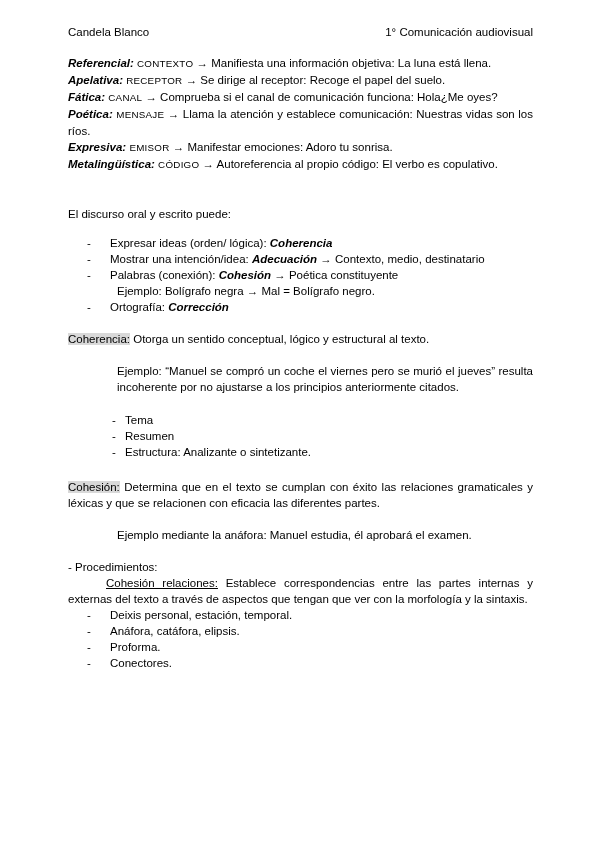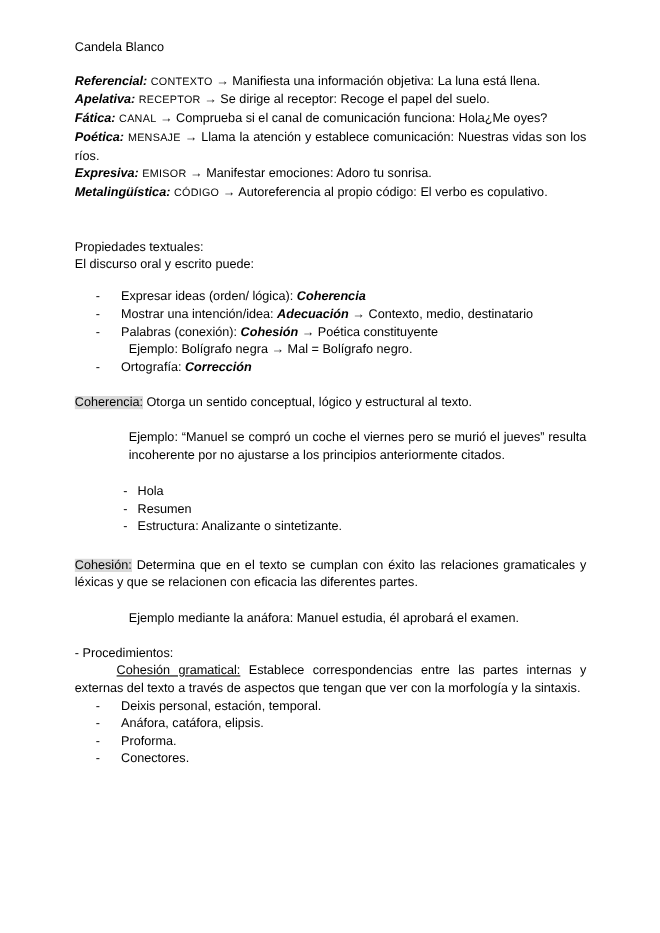--- a/index.html
+++ b/index.html
@@ -3,21 +3,21 @@
 <meta charset="utf-8">
 <style>
   html, body { margin: 0; padding: 0; background: #ffffff; }
   body {
     width: 600px; height: 848px; overflow: hidden;
     color: #000000;
     font-family: "Liberation Sans", sans-serif;
     font-size: 11.5px; line-height: 16px;
     -webkit-font-smoothing: antialiased;
   }
-  .page { padding: 35px 67px 0 68px; }
+  .page { padding: 24px 67px 0 68px; }
   .header { display: flex; justify-content: space-between; margin-bottom: 15px; }
   .p { min-height: 16px; }
   .justify { text-align: justify; }
   .ml40 { margin-left: 49px; }
   .ti40 { text-indent: 38px; }
   .heading { font-size: 13.5px; line-height: 19px; }
   .li { position: relative; padding-left: 42px; }
   .li .marker { position: absolute; left: 19px; top: 0; }
   .li.li2 { padding-left: 57px; }
   .li.li2 .marker { left: 44px; }
@@ -28,52 +28,52 @@
   .seg.hl { background: #d9d9d9; text-align: center; }
   .seg.u { text-decoration: underline; }
   .gap { width: 100%; }
 </style>
 </head>
 <body>
 
 <div class="page">
   <div class="header">
     <span>Candela Blanco</span>
+    <span>1° Comunicación audiovisual</span>
   </div>
   <div id="doc-body">
       <div class="p justify"><span class="seg b">Referencial: </span><span class="seg sc">CONTEXTO</span><span class="seg"> → Manifiesta una información objetiva: La luna está llena.</span></div>
       <div class="p justify"><span class="seg b">Apelativa: </span><span class="seg sc">RECEPTOR</span><span class="seg"> → Se dirige al receptor: Recoge el papel del suelo.</span></div>
       <div class="p justify"><span class="seg b">Fática: </span><span class="seg sc">CANAL</span><span class="seg"> → Comprueba si el canal de comunicación funciona: Hola¿Me oyes?</span></div>
       <div class="p justify"><span class="seg b">Poética: </span><span class="seg sc">MENSAJE</span><span class="seg"> → Llama la atención y establece comunicación: Nuestras vidas son los ríos.</span></div>
       <div class="p justify"><span class="seg b">Expresiva: </span><span class="seg sc">EMISOR</span><span class="seg"> → Manifestar emociones: Adoro tu sonrisa.</span></div>
       <div class="p justify"><span class="seg b">Metalingüística: </span><span class="seg sc">CÓDIGO</span><span class="seg"> →  Autoreferencia al propio código: El verbo es copulativo.</span></div>
       <div class="gap" style="height: 16px;"></div>
       <div class="gap" style="height: 17px;"></div>
-      <div class="p"><span class="seg">Propiedades textuales:</span></div>
       <div class="p"><span class="seg">El discurso oral y escrito puede:</span></div>
       <div class="gap" style="height: 13px;"></div>
       <div class="li"><span class="marker">-</span><span class="seg">Expresar ideas (orden/ lógica): </span><span class="seg b">Coherencia</span></div>
       <div class="li"><span class="marker">-</span><span class="seg">Mostrar una intención/idea: </span><span class="seg b">Adecuación</span><span class="seg"> → Contexto, medio, destinatario</span></div>
       <div class="li"><span class="marker">-</span><span class="seg">Palabras (conexión): </span><span class="seg b">Cohesión</span><span class="seg"> → Poética constituyente</span></div>
       <div class="p ml40"><span class="seg">Ejemplo: Bolígrafo negra → Mal = Bolígrafo negro.</span></div>
       <div class="li"><span class="marker">-</span><span class="seg">Ortografía: </span><span class="seg b">Corrección</span></div>
       <div class="gap" style="height: 16px;"></div>
       <div class="p"><span class="seg hl">Coherencia:</span><span class="seg"> Otorga un sentido conceptual, lógico y estructural al texto.</span></div>
       <div class="gap" style="height: 16px;"></div>
       <div class="p justify ml40"><span class="seg">Ejemplo: “Manuel se compró un coche el viernes pero se murió el jueves” resulta incoherente por no ajustarse a los principios anteriormente citados.</span></div>
       <div class="gap" style="height: 15px;"></div>
       <div class="gap" style="height: 2px;"></div>
-      <div class="li li2"><span class="marker">-</span><span class="seg">Hola</span></div>
+      <div class="li li2"><span class="marker">-</span><span class="seg">Tema</span></div>
       <div class="li li2"><span class="marker">-</span><span class="seg">Resumen</span></div>
       <div class="li li2"><span class="marker">-</span><span class="seg">Estructura: Analizante o sintetizante.</span></div>
       <div class="gap" style="height: 19px;"></div>
       <div class="p justify"><span class="seg hl">Cohesión:</span><span class="seg"> Determina que en el texto se cumplan con éxito las relaciones gramaticales y léxicas y que se relacionen con eficacia las diferentes partes.</span></div>
       <div class="gap" style="height: 16px;"></div>
       <div class="p ml40"><span class="seg">Ejemplo mediante la anáfora: Manuel estudia, él aprobará el examen.</span></div>
       <div class="gap" style="height: 16px;"></div>
       <div class="p"><span class="seg">- Procedimientos:</span></div>
-      <div class="p justify ti40"><span class="seg u">Cohesión gramatical:</span><span class="seg"> Establece correspondencias entre las partes internas y externas del texto a través de aspectos que tengan que ver con la morfología y la sintaxis.</span></div>
+      <div class="p justify ti40"><span class="seg u">Cohesión relaciones:</span><span class="seg"> Establece correspondencias entre las partes internas y externas del texto a través de aspectos que tengan que ver con la morfología y la sintaxis.</span></div>
       <div class="li lsp"><span class="marker">-</span><span class="seg">Deixis personal, estación, temporal.</span></div>
       <div class="li lsp"><span class="marker">-</span><span class="seg">Anáfora, catáfora, elipsis.</span></div>
       <div class="li lsp"><span class="marker">-</span><span class="seg">Proforma.</span></div>
       <div class="li lsp"><span class="marker">-</span><span class="seg">Conectores.</span></div>
     </div>
 </div>
 
 </body></html>

